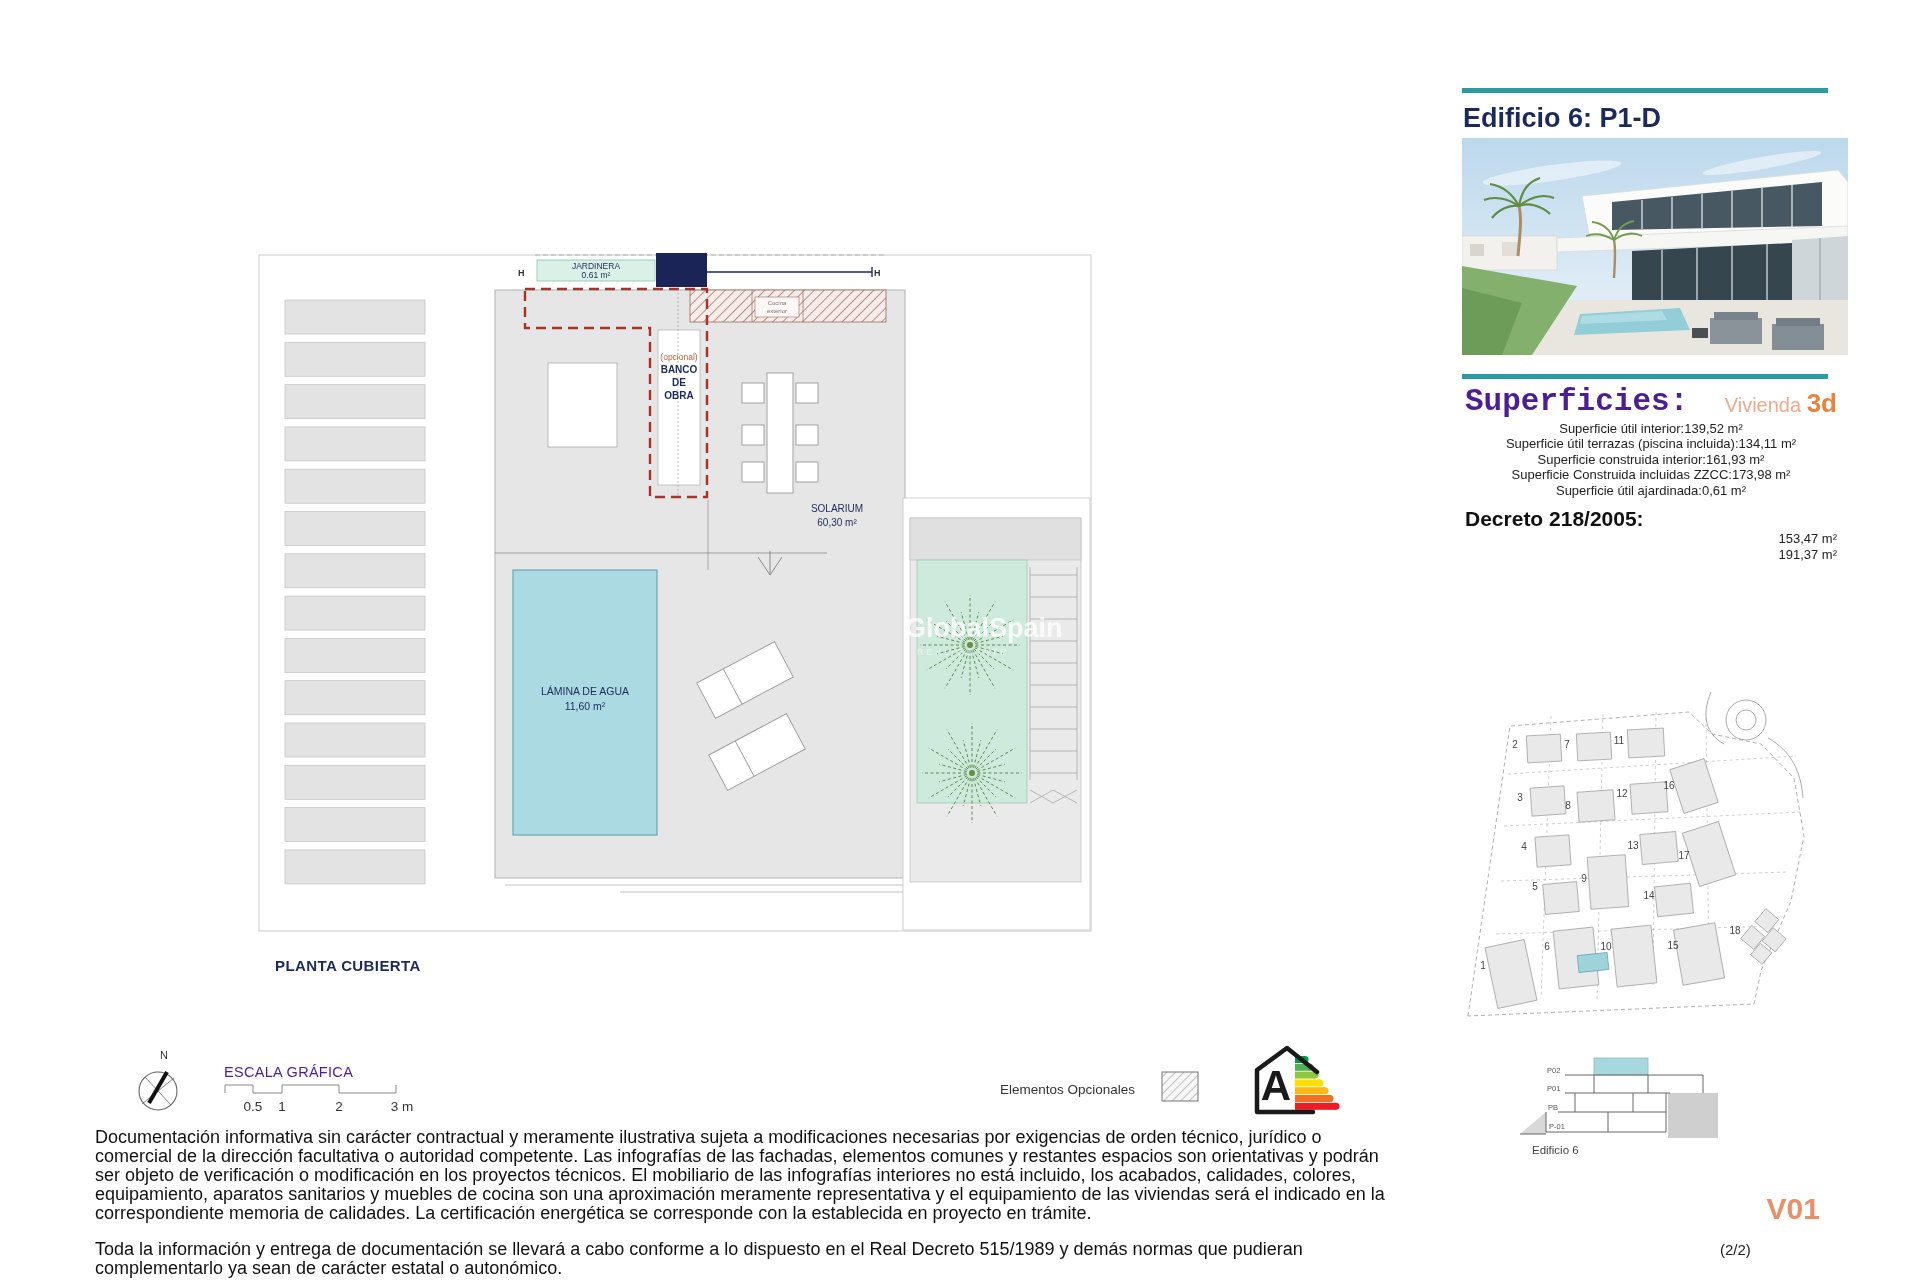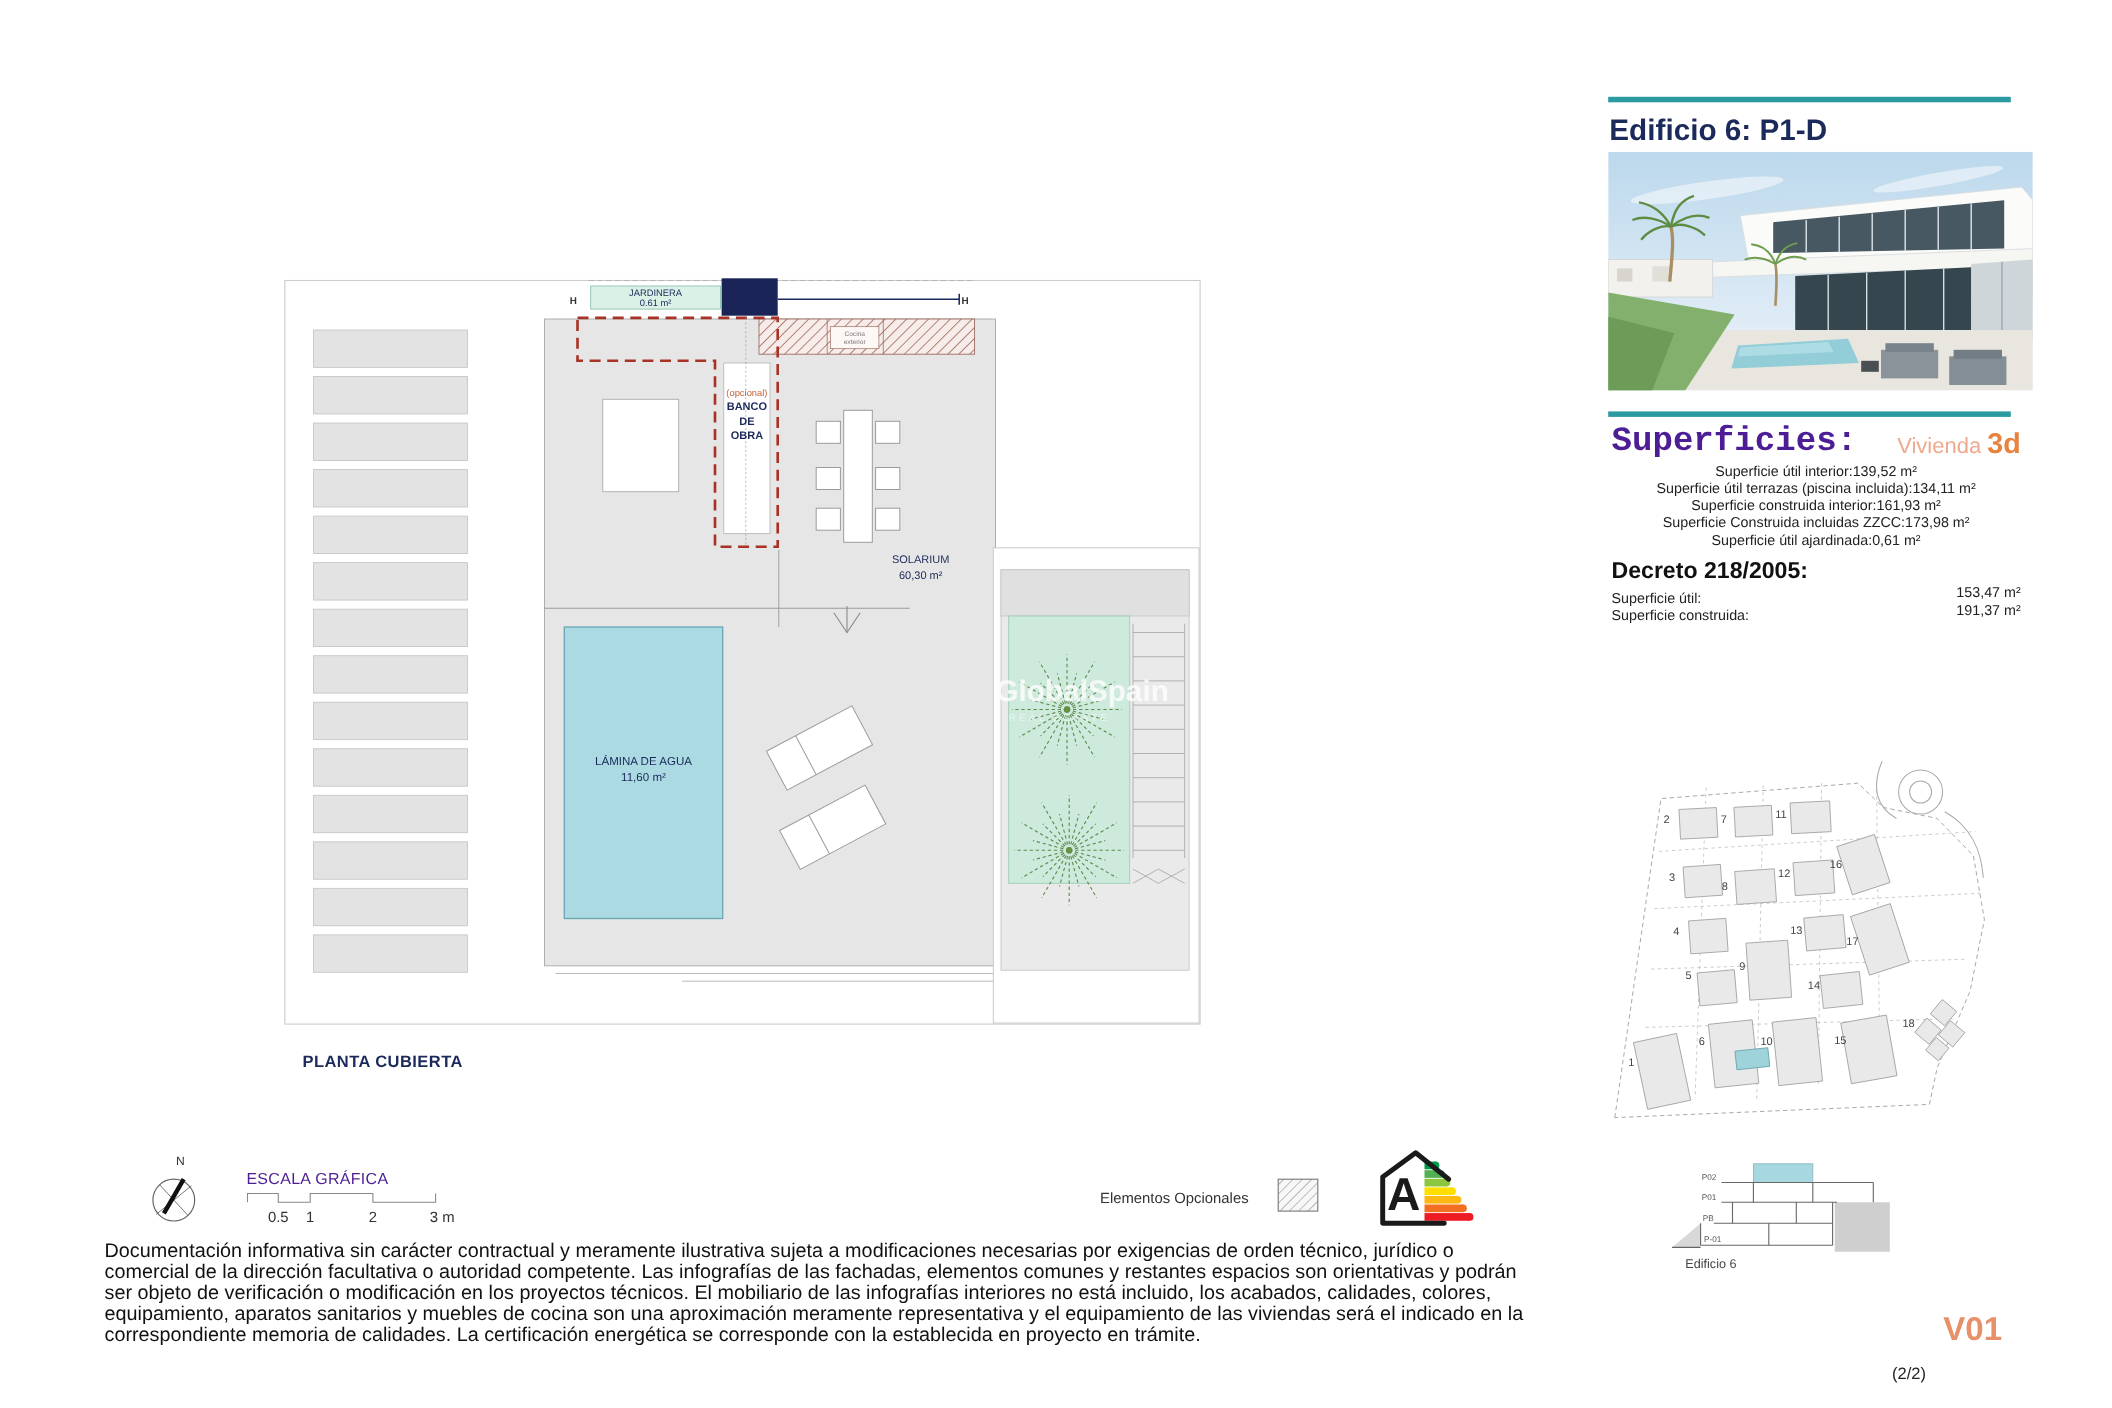--- a/index.html
+++ b/index.html
@@ -232,20 +232,21 @@
       <circle cx="87" cy="58.5" r="3.5" fill="#F36F21"></circle>
     <rect x="52" y="62.8" width="41" height="7" fill="#ED1C24"></rect>
       <circle cx="93" cy="66.3" r="3.5" fill="#ED1C24"></circle>
   </g>
   <path d="M74,32 L44,8 L14,30 L14,72 L70,72" fill="none" stroke="#1a1a1a" stroke-width="4.5" stroke-linejoin="round" stroke-linecap="round"></path>
   <text x="33" y="60" font-size="42" font-weight="bold" fill="#1a1a1a" text-anchor="middle">A</text>
 </svg>
 
 <div class="abs legal" style="left:95px;top:1128px;">
   <p>Documentación informativa sin carácter contractual y meramente ilustrativa sujeta a modificaciones necesarias por exigencias de orden técnico, jurídico o comercial de la dirección facultativa o autoridad competente. Las infografías de las fachadas, elementos comunes y restantes espacios son orientativas y podrán ser objeto de verificación o modificación en los proyectos técnicos. El mobiliario de las infografías interiores no está incluido, los acabados, calidades, colores, equipamiento, aparatos sanitarios y muebles de cocina son una aproximación meramente representativa y el equipamiento de las viviendas será el indicado en la correspondiente memoria de calidades. La certificación energética se corresponde con la establecida en proyecto en trámite.</p>
+  <p>Toda la información y entrega de documentación se llevará a cabo conforme a lo dispuesto en el Real Decreto 515/1989 y demás normas que pudieran complementarlo ya sean de carácter estatal o autonómico.</p>
 </div>
 
 <div class="abs teal-bar" style="left:1462px;top:88px;"></div>
 <div class="abs panel-title" style="left:1463px;top:103px;">Edificio 6: P1-D</div>
 
 <svg class="abs" style="left:1462px;top:138px;" width="386" height="217" viewBox="0 0 386 217">
   <defs>
     <linearGradient id="sky" x1="0" y1="0" x2="0" y2="1">
       <stop offset="0" stop-color="#bcd8ec"></stop>
         <stop offset="1" stop-color="#edf4fa"></stop>
@@ -343,24 +344,20 @@
       <span>173,98 m²</span>
     </div>
   <div class="sup-row">
       <span>Superficie útil ajardinada:</span>
       <span>0,61 m²</span>
     </div>
 </div>
 
 <div class="abs dec-wrap" style="left:1465px;top:507px;">
   <div class="dec-heading">Decreto 218/2005:</div>
-  <div class="dec-labels">
-    <div>Superficie útil:</div>
-    <div>Superficie construida:</div>
-  </div>
   <div class="dec-values">
     <div>153,47 m²</div>
     <div>191,37 m²</div>
   </div>
 </div>
 
 <svg class="abs" style="left:1456px;top:686px;" width="380" height="335" viewBox="0 0 380 335">
   <path d="M12,330 L54,40 L233,26 L256,48 L305,58 L338,92 L348,150 L335,215 L305,285 L298,318 Z" fill="none" stroke="#9c9c9c" stroke-width="0.8" stroke-dasharray="4 3"></path>
   <g stroke="#bcbcbc" stroke-width="0.7" stroke-dasharray="3 3" fill="none">
     <path d="M95,30 L85,312"></path>

